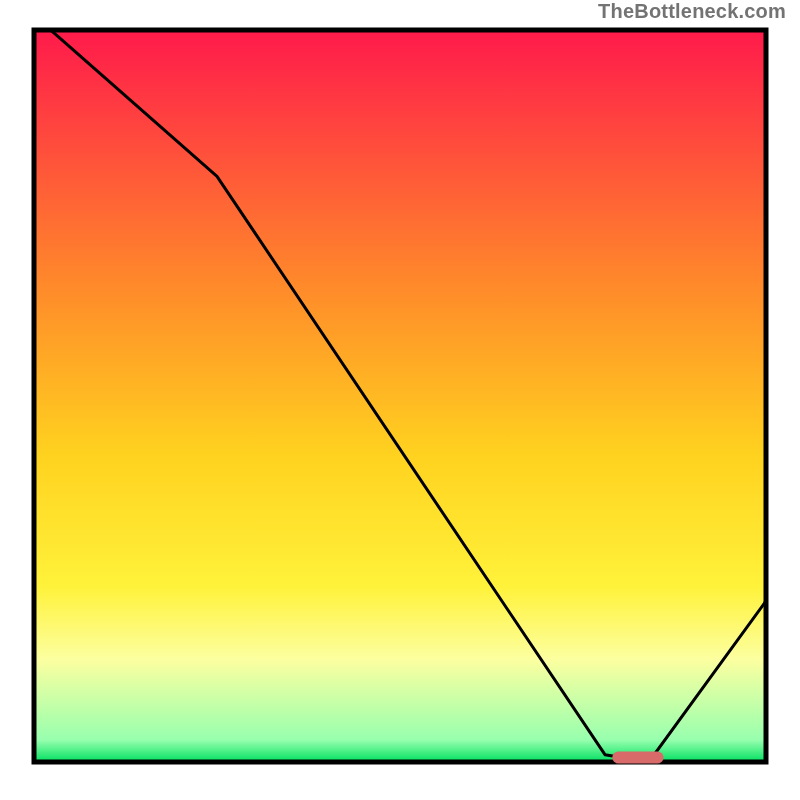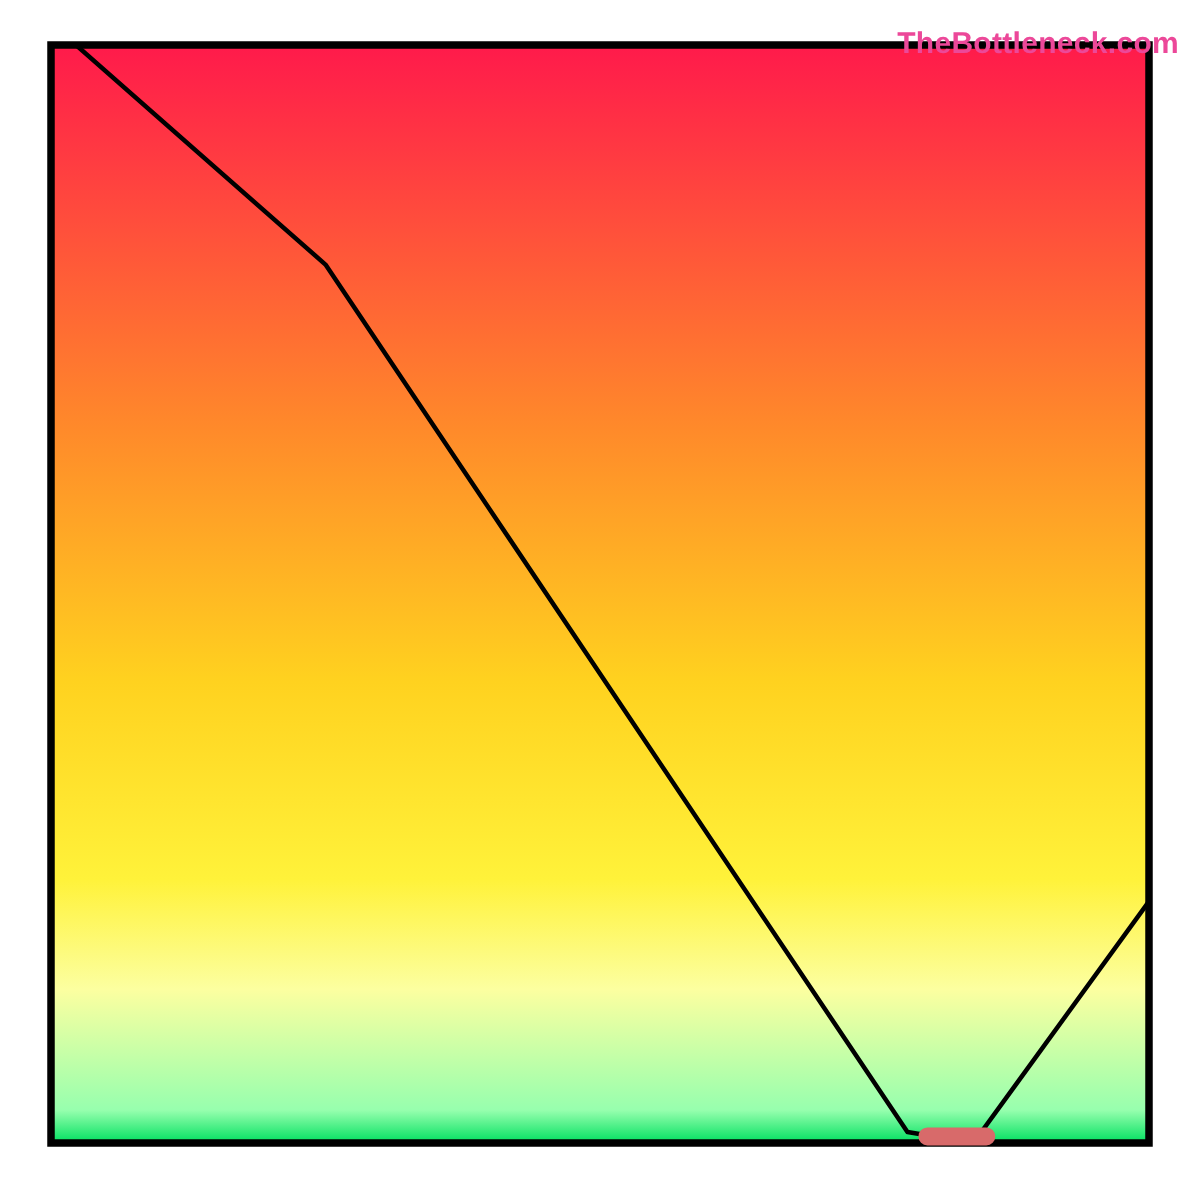--- a/index.html
+++ b/index.html
@@ -6,25 +6,25 @@
     margin: 0;
     padding: 0;
     width: 800px;
     height: 800px;
     overflow: hidden;
     background: #ffffff;
     font-family: Arial, Helvetica, sans-serif;
   }
   .watermark {
     position: absolute;
-    top: 18px;
+    top: 0;
     right: 14px;
     font-size: 20px;
     font-weight: 600;
-    color: #ec4899;
+    color: #737373;
     letter-spacing: 0.2px;
     pointer-events: none;
     user-select: none;
     z-index: 10;
   }
   .chart-area {
     position: absolute;
     left: 30px;
     top: 26px;
     width: 740px;

